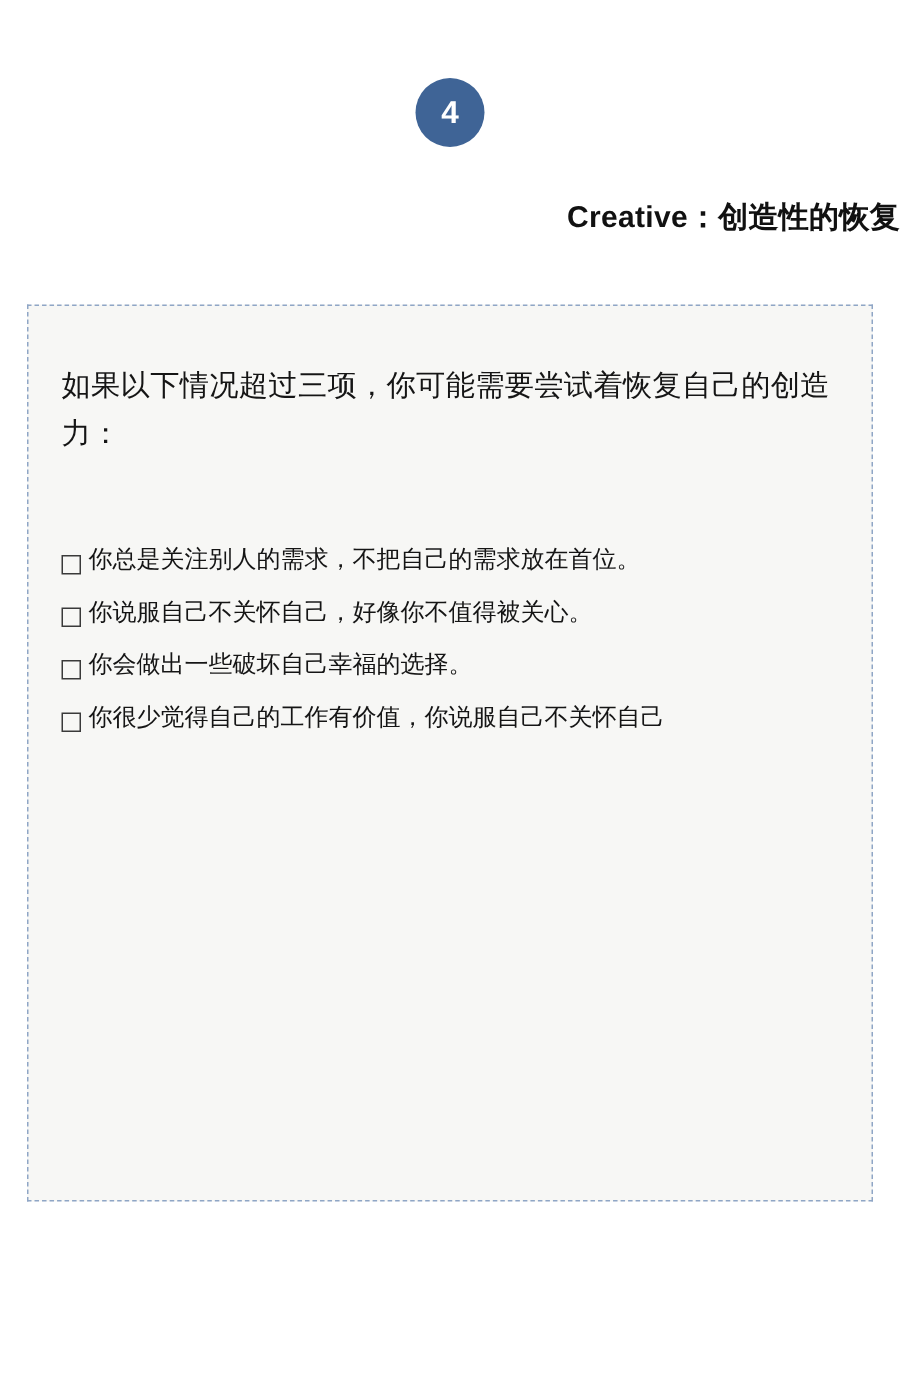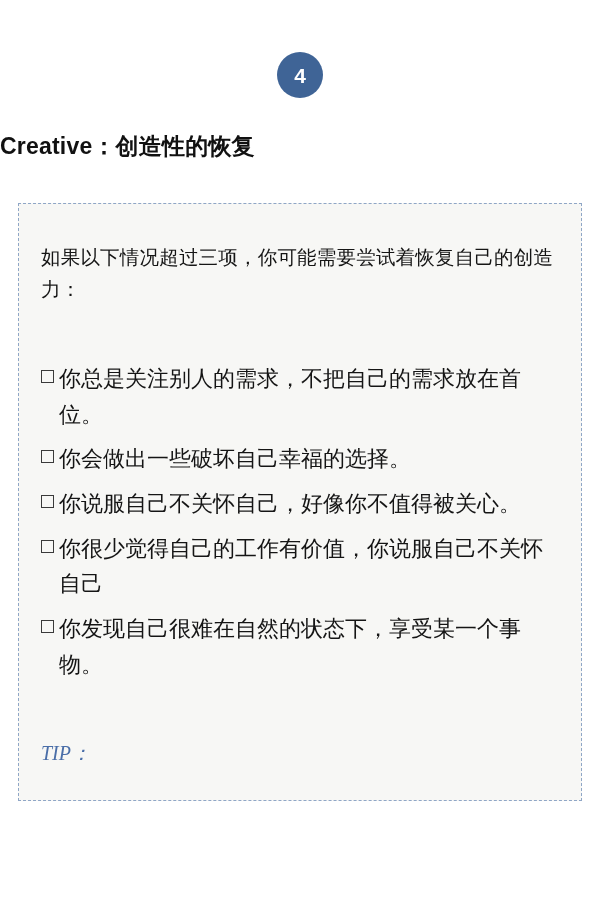--- a/index.html
+++ b/index.html
@@ -34,22 +34,22 @@
     display: flex;
     align-items: center;
     justify-content: center;
     font-size: 21px;
     font-weight: bold;
     font-family: "Liberation Sans", sans-serif;
     line-height: 1;
   }
   .title {
     margin-top: 33px;
-    text-align: left;
-    font-size: 23px;
+    text-align: right;
+    font-size: 20px;
     font-weight: bold;
     color: #111111;
     letter-spacing: 0.2px;
   }
   .card {
     position: absolute;
     left: 18px;
     top: 203px;
     width: 564px;
     height: 598px;
@@ -63,21 +63,21 @@
     line-height: 1.62;
     color: #151515;
     letter-spacing: 0.2px;
   }
   .checklist {
     margin-top: 56px;
   }
   .check-item {
     display: flex;
     align-items: flex-start;
-    font-size: 22px;
+    font-size: 16px;
     line-height: 1.62;
     color: #151515;
     margin-bottom: 9px;
   }
   .check-box {
     flex: 0 0 auto;
     width: 11px;
     height: 11px;
     border: 1.2px solid #3a3a3a;
     margin-top: 9px;
@@ -126,41 +126,36 @@
 
     <div class="checklist">
 
       <div class="check-item">
         <span class="check-box"></span>
         <span class="check-text">你总是关注别人的需求，不把自己的需求放在首位。</span>
       </div>
 
       <div class="check-item">
         <span class="check-box"></span>
-        <span class="check-text">你会做出一些破坏自己幸福的选择。</span>
+        <span class="check-text">你说服自己不关怀自己，好像你不值得被关心。</span>
       </div>
 
       <div class="check-item">
         <span class="check-box"></span>
-        <span class="check-text">你说服自己不关怀自己，好像你不值得被关心。</span>
+        <span class="check-text">你会做出一些破坏自己幸福的选择。</span>
       </div>
 
       <div class="check-item">
         <span class="check-box"></span>
         <span class="check-text">
           <span>你很少觉得自己的工作有价值，你说服自己不关怀自己</span>
         </span>
       </div>
 
-      <div class="check-item">
-        <span class="check-box"></span>
-        <span class="check-text">你发现自己很难在自然的状态下，享受某一个事物。</span>
-      </div>
 
     </div>
 
     <div class="tip-block">
-      <div class="tip-label">TIP：</div>
     </div>
 
   </div>
 
 </div>
 
 </body></html>

